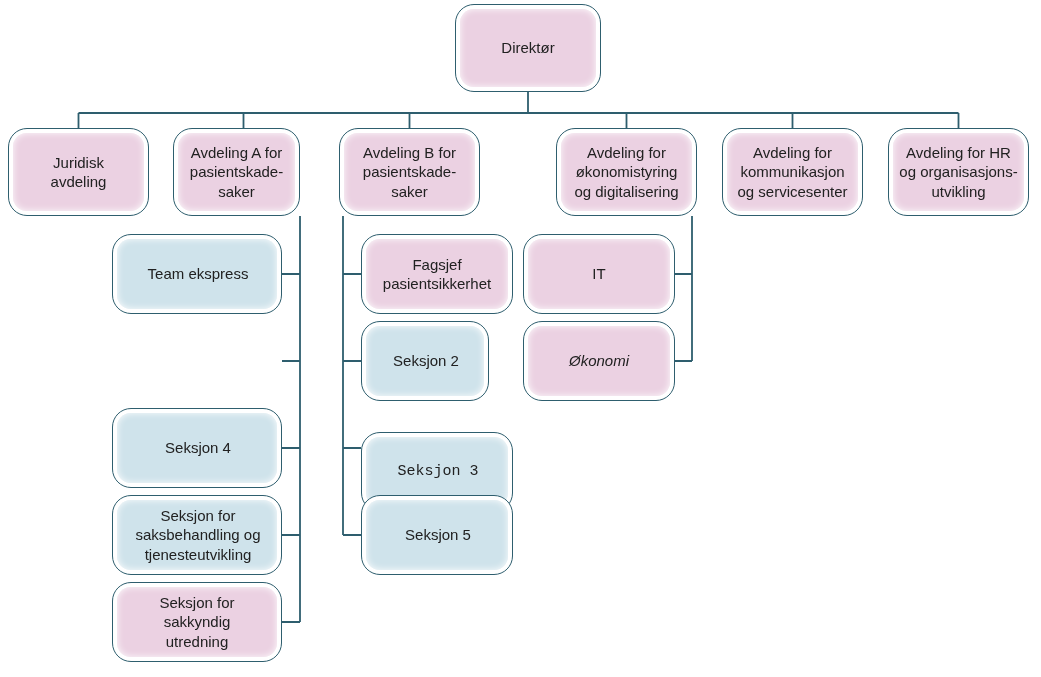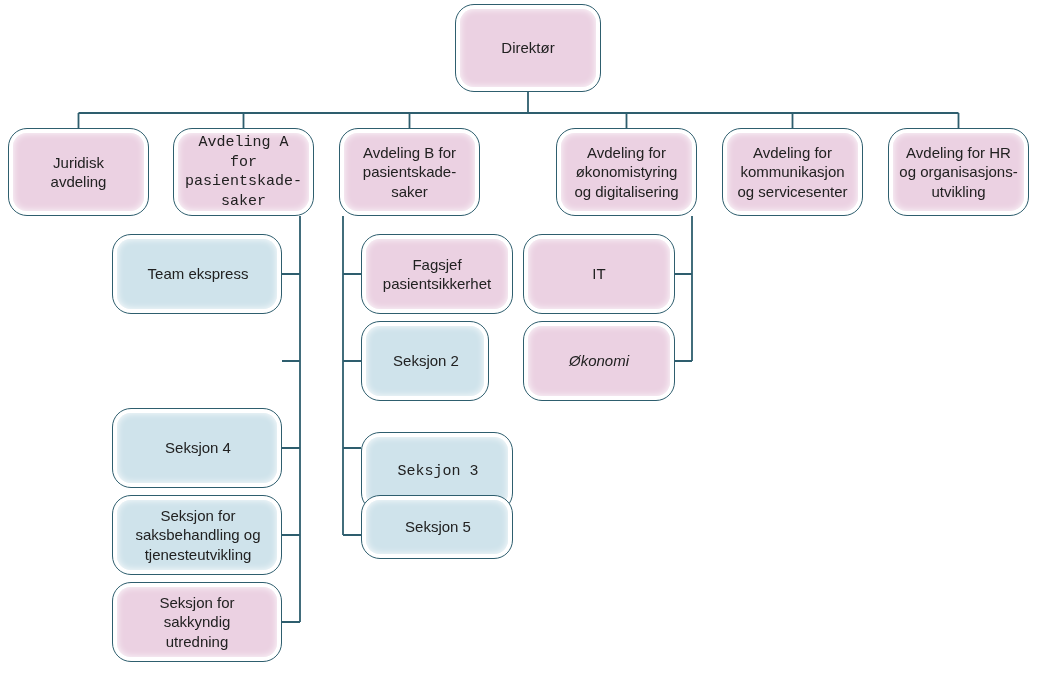--- a/index.html
+++ b/index.html
@@ -42,36 +42,36 @@
     white-space: pre-line;
     padding: 2px 6px;
     box-shadow: inset 0 0 7px rgba(255,255,255,0.95);
   }
   .node.pink .fill { background: var(--node-pink, #ebd1e2); }
   .node.blue .fill { background: var(--node-blue, #cfe3eb); padding-left: 8px; }
 
   
   #n-direktor { left:455px; top:4px;   width:146px; height:88px; }
   #n-juridisk { left:8px;   top:128px; width:141px; height:88px; }
-  #n-avda     { left:173px; top:128px; width:141px; height:88px;font-family:Liberation Mono, monospace; }
+  #n-avda     { left:173px; top:128px; width:127px; height:88px; }
   #n-avdb     { left:339px; top:128px; width:141px; height:88px; }
   #n-avdoko   { left:556px; top:128px; width:141px; height:88px; }
   #n-avdkom   { left:722px; top:128px; width:141px; height:88px; }
   #n-avdhr    { left:888px; top:128px; width:141px; height:88px; }
 
   #n-team     { left:112px; top:234px; width:170px; height:80px; }
   #n-s1       { left:112px; top:321px; width:170px; height:80px; }
   #n-s4       { left:112px; top:408px; width:170px; height:80px; }
   #n-ssbh     { left:112px; top:495px; width:170px; height:80px; }
   #n-ssu      { left:112px; top:582px; width:170px; height:80px; }
 
   #n-fagsjef  { left:361px; top:234px; width:152px; height:80px; }
   #n-s2       { left:361px; top:321px; width:128px; height:80px; }
   #n-s3       { left:361px; top:432px; width:152px; height:80px;font-family:Liberation Mono, monospace; }
-  #n-s5       { left:361px; top:495px; width:152px; height:64px; }
+  #n-s5       { left:361px; top:495px; width:152px; height:80px; }
 
   #n-it       { left:523px; top:234px; width:152px; height:80px; }
   #n-okonomi  { left:523px; top:321px; width:152px; height:80px;font-style:italic; }
 </style>
 </head>
 <body>
 
 <div class="canvas">
 
   <svg class="connectors" width="1041" height="677" viewBox="0 0 1041 677">

